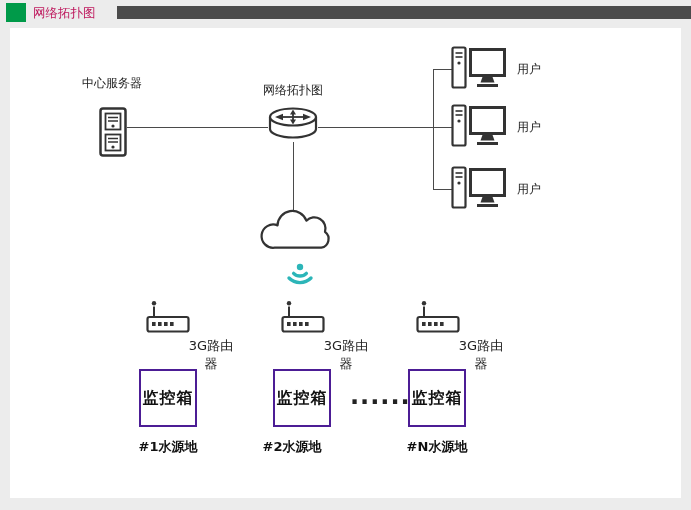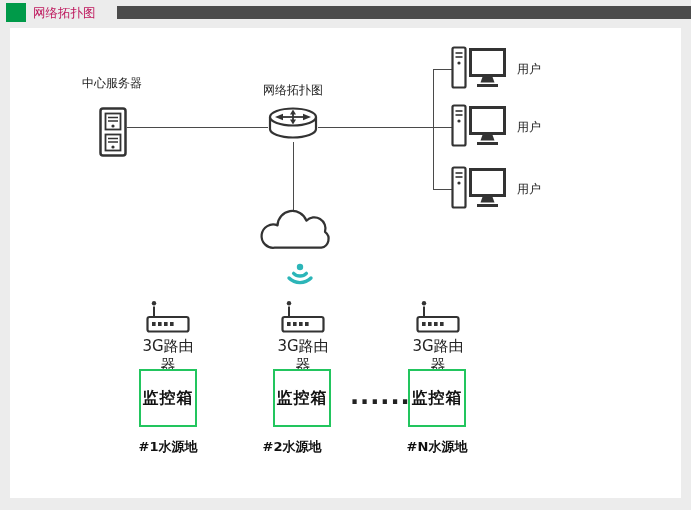--- a/index.html
+++ b/index.html
@@ -12,28 +12,28 @@
   .hdr-title  { left:33px; top:5px; font-size:12.5px; color:#be185d; }
   .hdr-bar    { left:117px; top:6px; width:574px; height:13px; background:#4b4b4b; }
 
   
   .panel { left:10px; top:28px; width:671px; height:470px; background:#ffffff; }
 
   
   .line { background:#4a4a4a; }
 
   .node-label { font-size:12px; font-weight:400; color:#222; text-align:center; }
-  .small-label { font-size:15px; color:#222; text-align:center; }
+  .small-label { font-size:13px; color:#222; text-align:center;margin-left:43px; }
   .site-label { font-size:13px; font-weight:700; color:#111; text-align:center; }
 
   .cloud-text { left:255px; top:214px; width:86px; text-align:center;
                 font-size:11px; font-weight:700; color:#222; line-height:13px; }
   .cloud-text span { display:block; }
 
-  .monitor-box { width:58px; height:58px; border:2px solid #22c55e; background:#fff;
+  .monitor-box { width:58px; height:58px; border:2px solid #4c1d95; background:#fff;
                  display:flex; align-items:center; justify-content:center;
                  font-size:16px; font-weight:600; color:#111; letter-spacing:1px; }
 
   .ellipsis { left:350px; top:382px; width:56px; text-align:center;
               font-size:24px; font-weight:700; color:#222; letter-spacing:1px; }
 </style>
 </head>
 <body>
 
 <div class="page">

